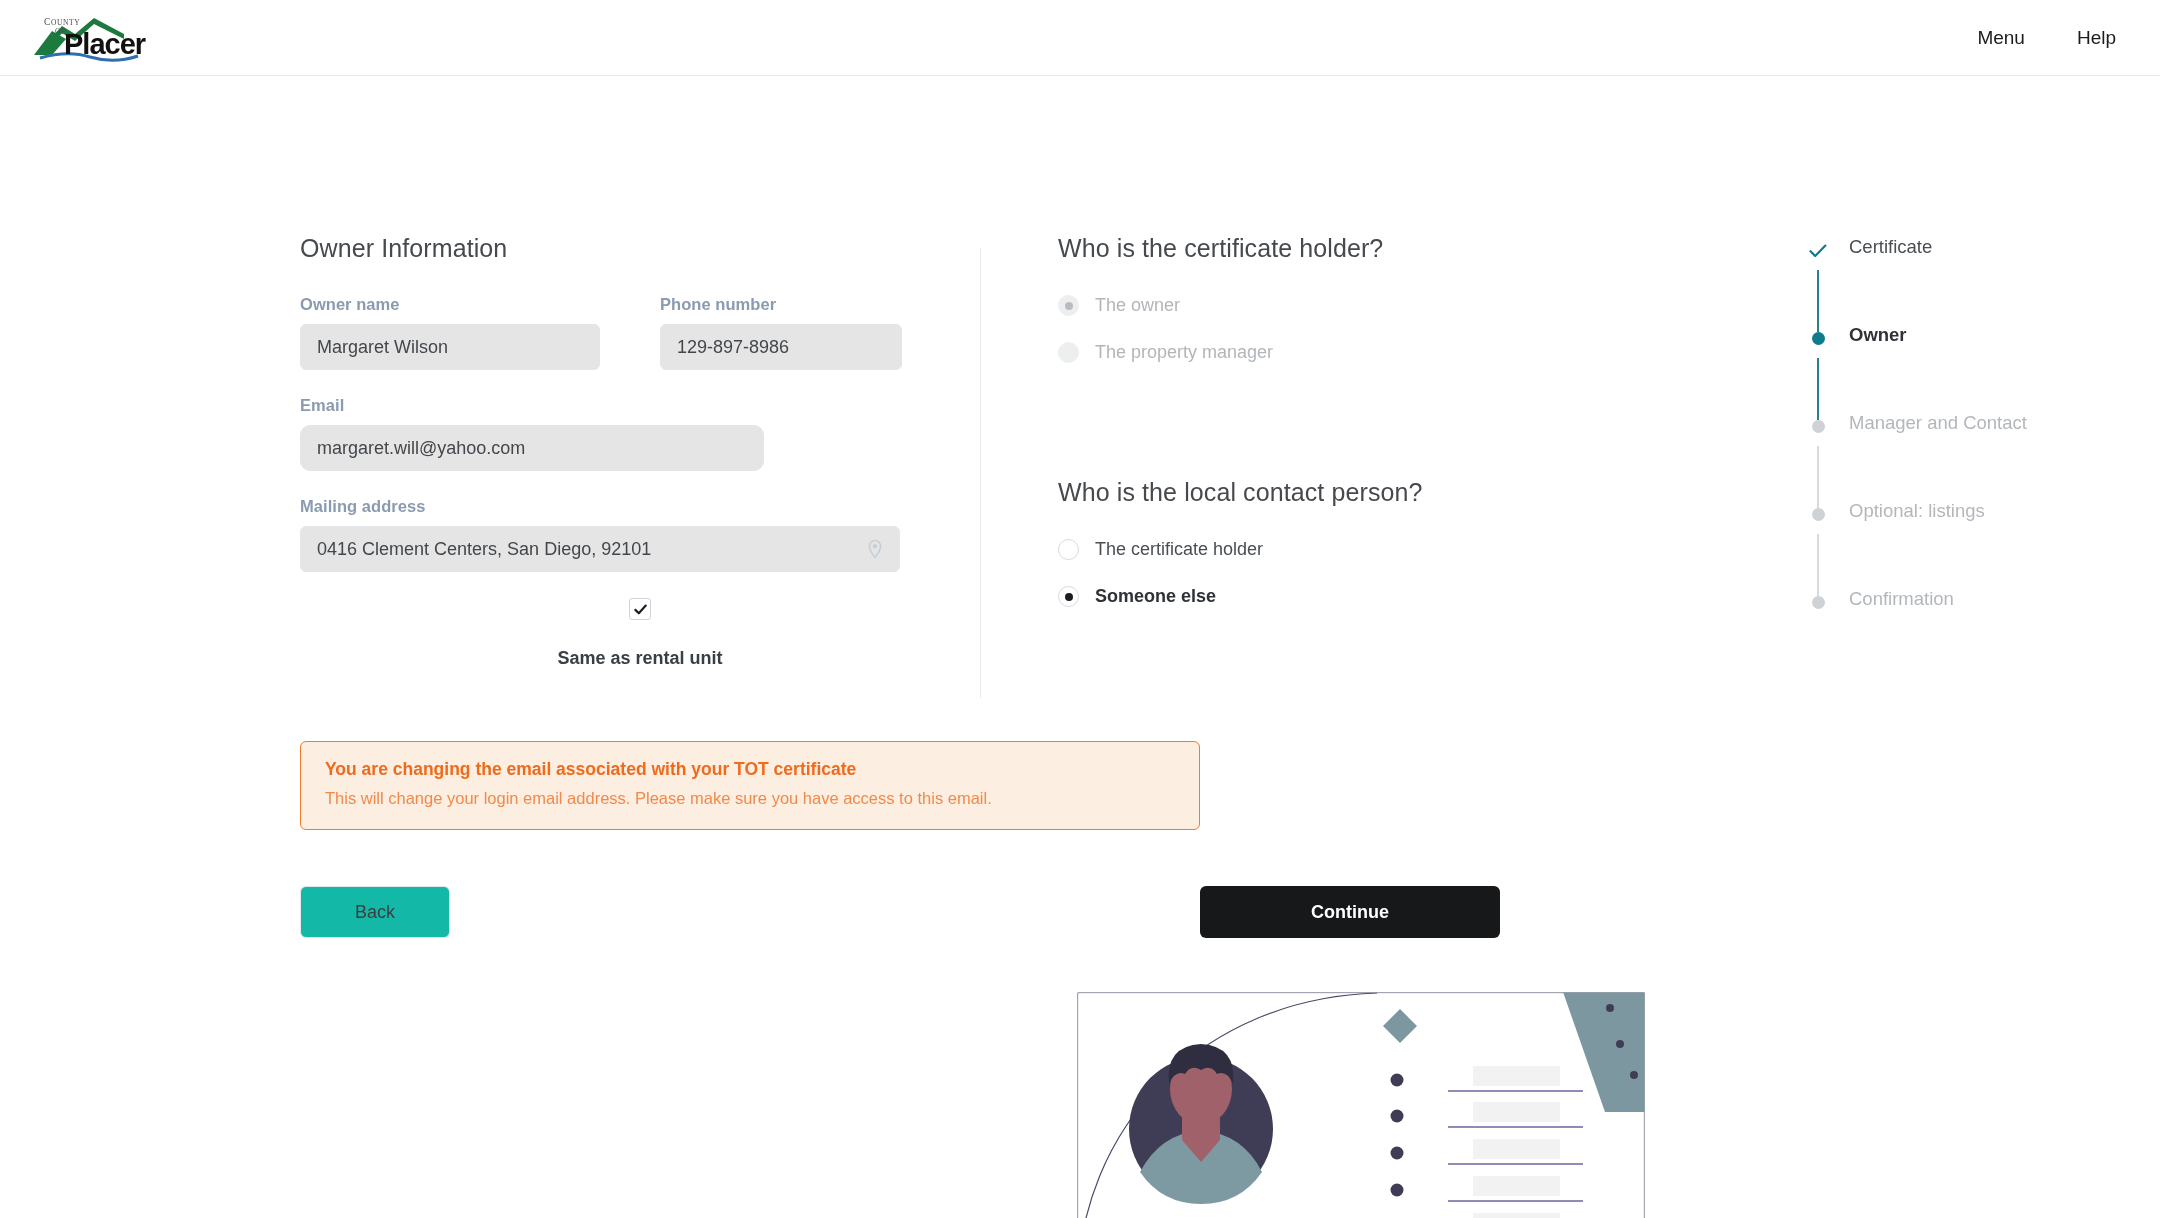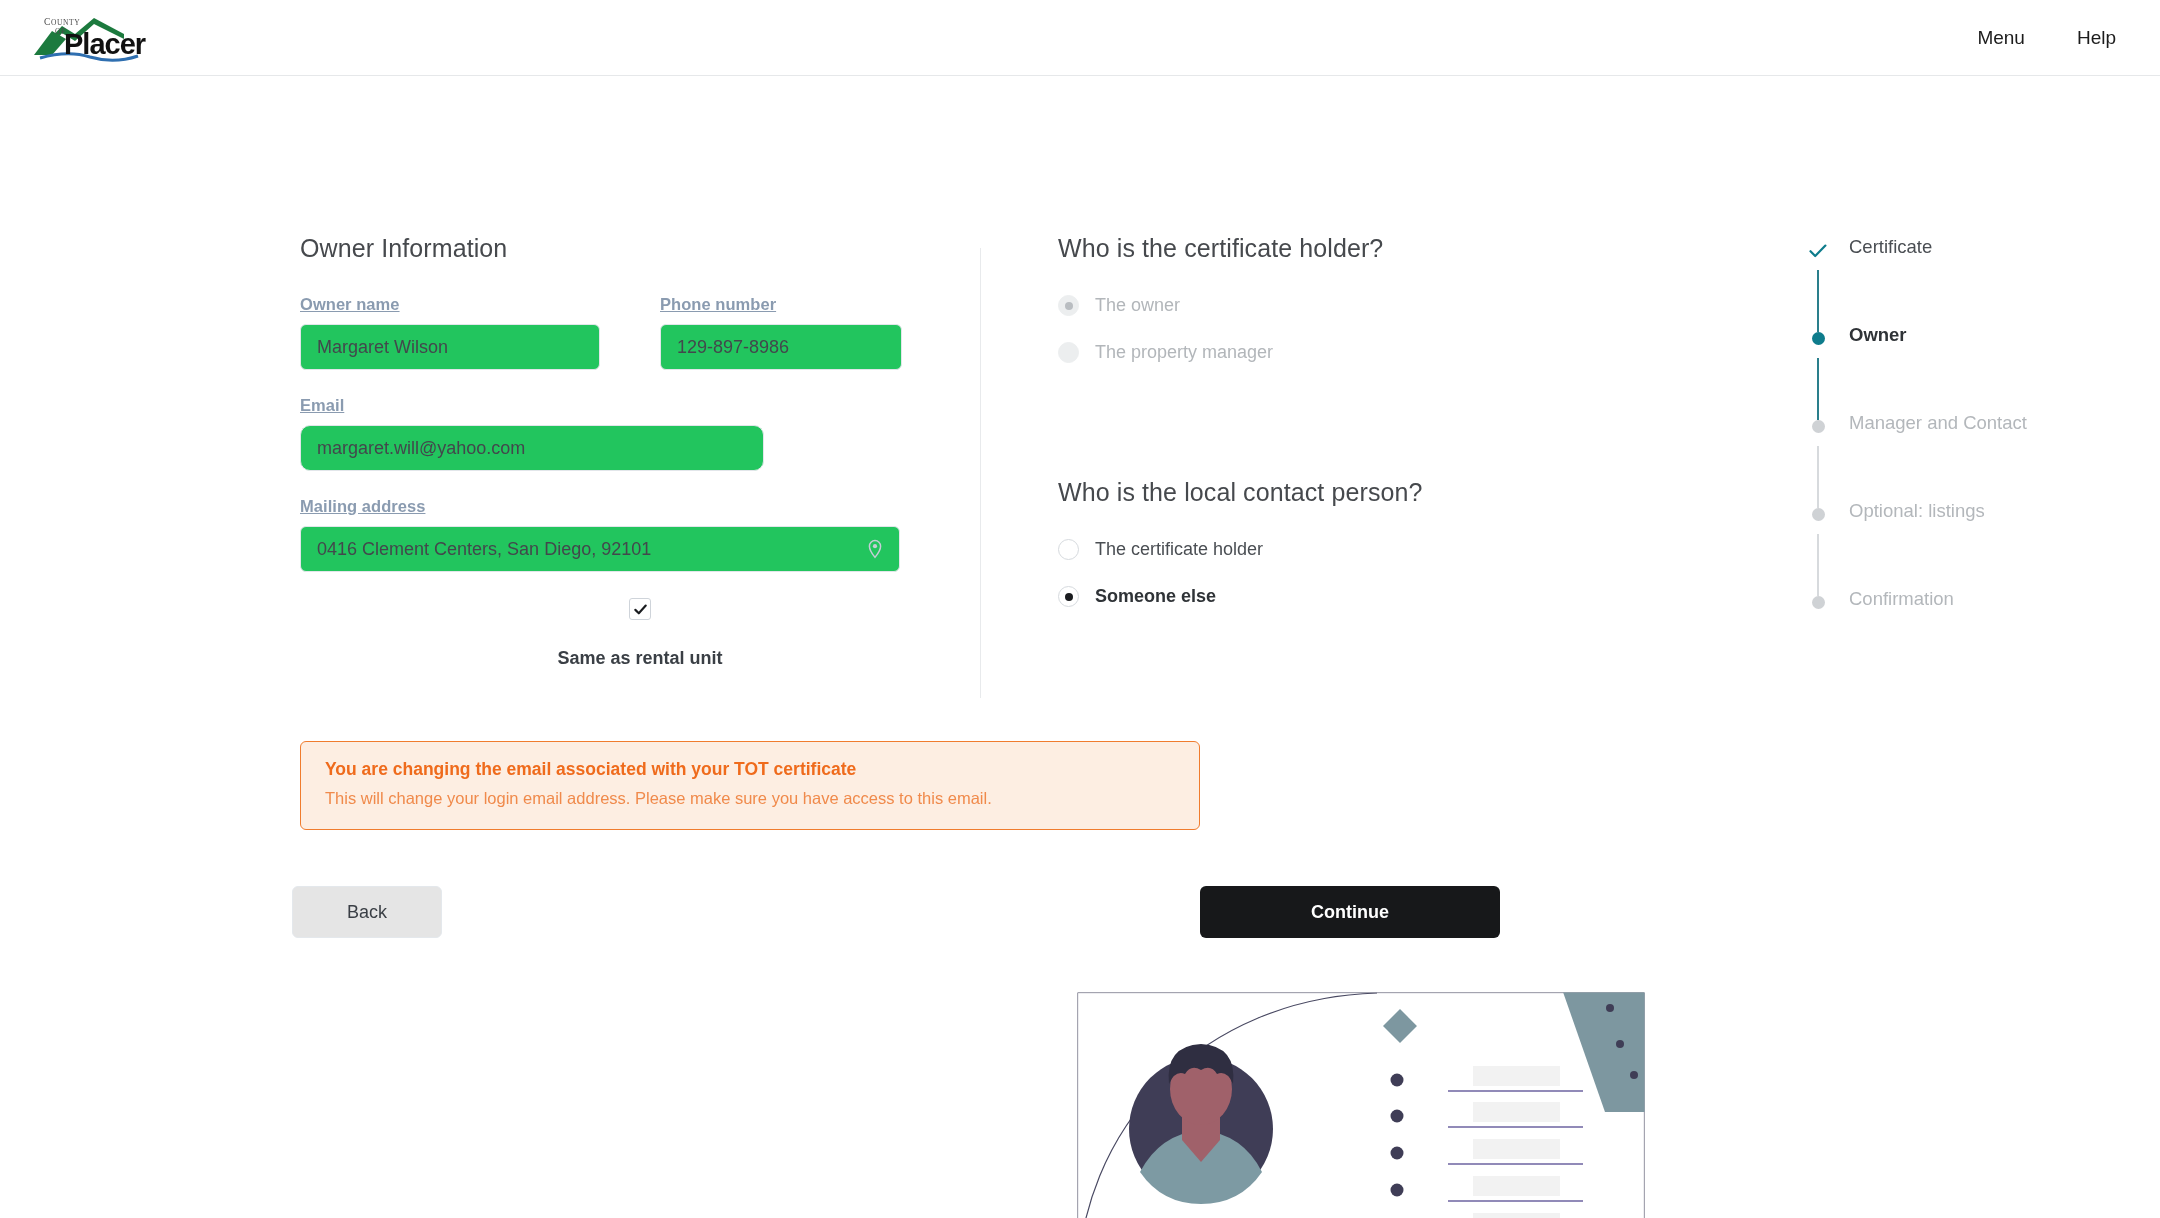--- a/index.html
+++ b/index.html
@@ -66,27 +66,26 @@
     color: #46494d;
     margin: 0 0 32px 0;
     letter-spacing: 0.1px;
   }
   .field-label {
     font-size: 16.5px;
     font-weight: bold;
     color: #8a9bb0;
     margin-bottom: 10px;
     letter-spacing: 0.05px;
-    text-decoration: underline;
   }
   .text-input {
     height: 46px;
     border: 1px solid #e2e6ea;
     border-radius: 6px;
-    background: #22c55e;
+    background: #e5e5e5;
     display: flex;
     align-items: center;
     padding: 0 16px;
     font-size: 18px;
     color: #43474c;
     position: relative;
   }
   .row2 { display: flex; gap: 60px; }
   .col-name { width: 300px; }
   .col-phone { width: 242px; }
@@ -145,25 +144,25 @@
   }
   #warning-body {
     font-size: 16.5px;
     color: #f08a4b;
     line-height: 1.3;
   }
 
   
   #back-button {
     position: absolute;
-    left: 292px; top: 810px;
+    left: 300px; top: 810px;
     width: 150px; height: 52px;
     border: 1px solid #e4e8ec;
     border-radius: 6px;
-    background: #e5e5e5;
+    background: #14b8a6;
     font-family: "Liberation Sans", sans-serif;
     font-size: 18px;
     color: #3a3f45;
     cursor: pointer;
   }
   #continue-button {
     position: absolute;
     left: 1200px; top: 810px;
     width: 300px; height: 52px;
     border: none;

